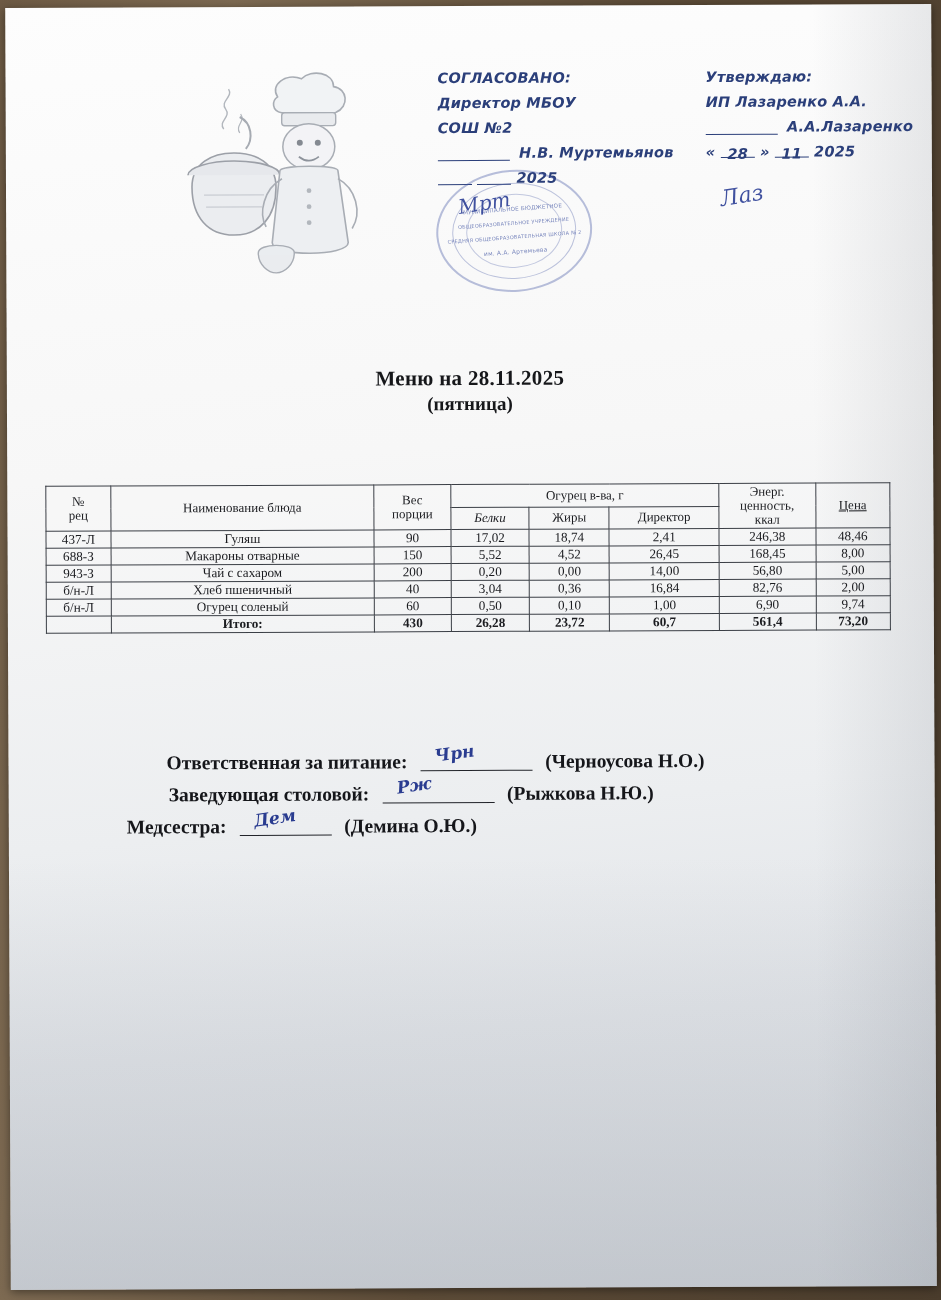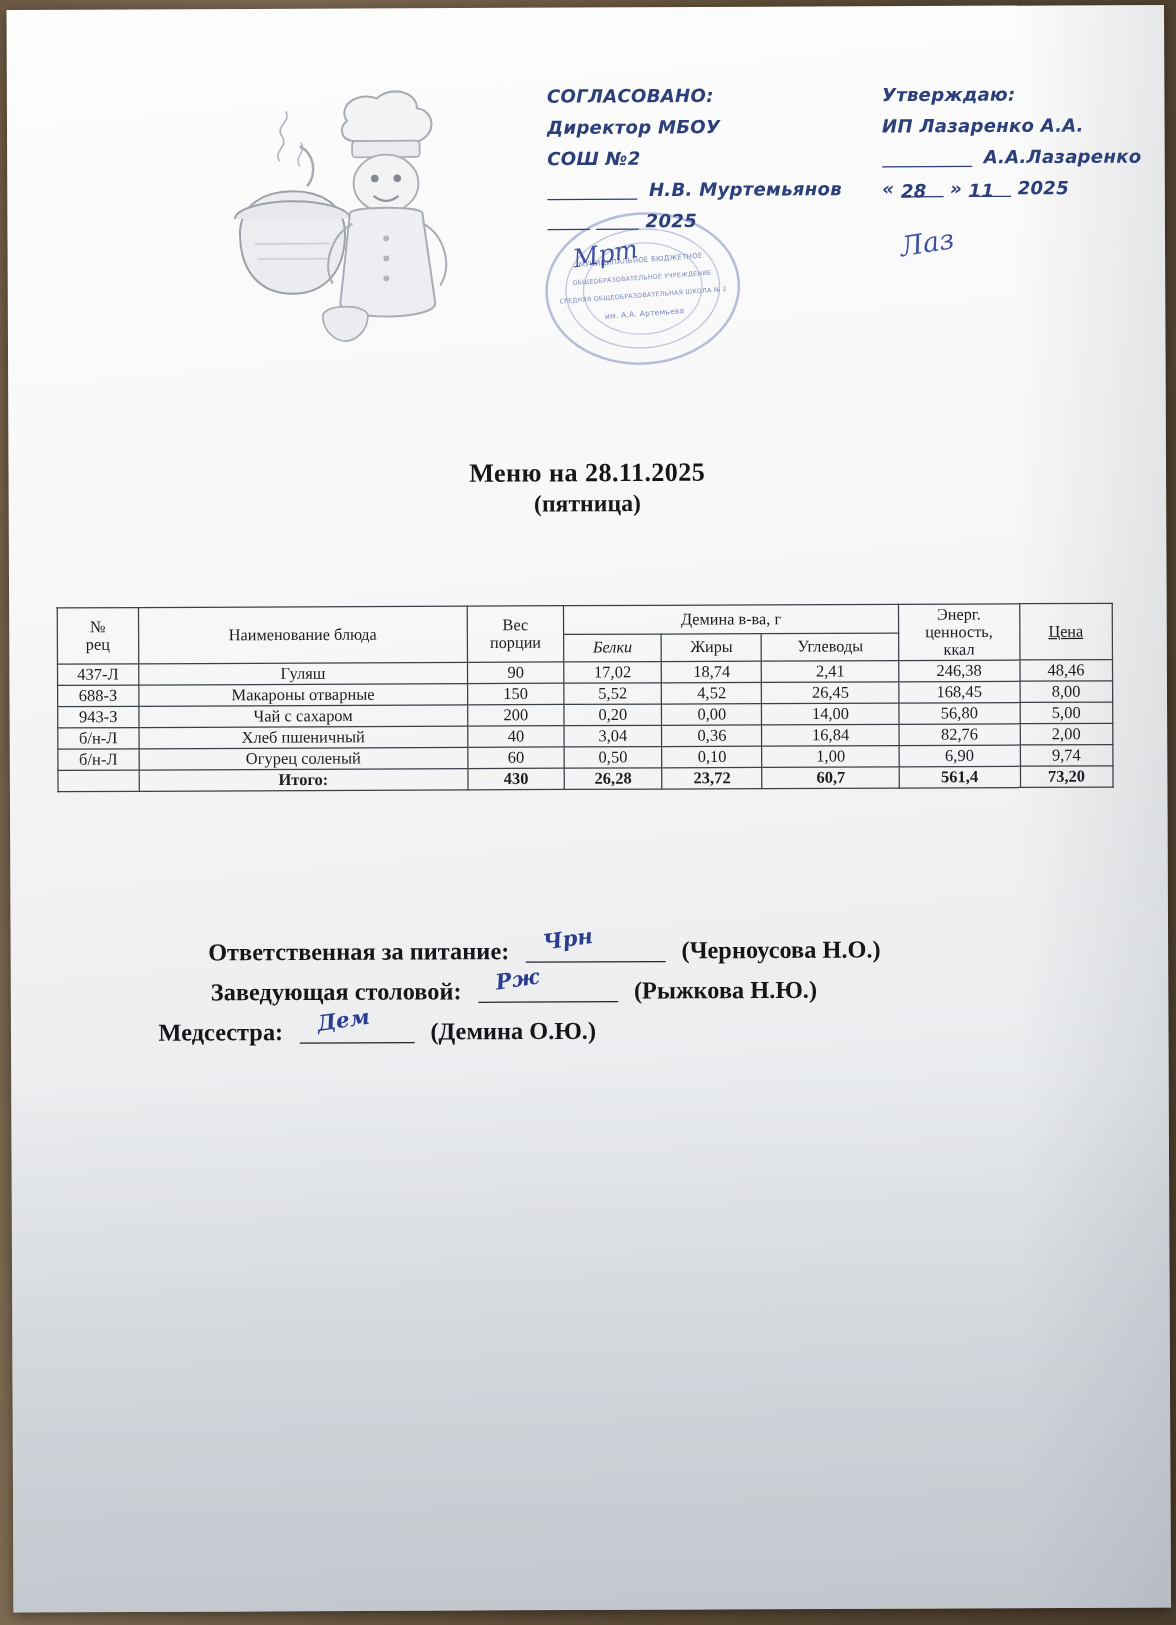--- a/index.html
+++ b/index.html
@@ -89,21 +89,21 @@
     height: 16px;
     vertical-align: -3px;
     margin-right: 4px;
   }
   .date-slot {
     display: inline-block;
     min-width: 34px;
     border-bottom: 1.4px solid #2b3f7a;
     height: 15px;
     vertical-align: -2px;
-    text-align: left;
+    text-align: center;
   }
 
   
   .stamp {
     position: absolute;
     left: 430px;
     top: 112px;
     width: 152px;
     height: 118px;
     border-radius: 50%;
@@ -361,32 +361,32 @@
           <tr>
             <th class="c-num" rowspan="2">
               <div>№</div>
               <div>рец</div>
             </th>
             <th class="c-name" rowspan="2">Наименование блюда</th>
             <th class="c-weight" rowspan="2">
               <div>Вес</div>
               <div>порции</div>
             </th>
-            <th colspan="3">Демина в-ва, г</th>
+            <th colspan="3">Огурец в-ва, г</th>
             <th class="c-energy" rowspan="2">
               <div>Энерг.</div>
               <div>ценность,</div>
               <div>ккал</div>
             </th>
             <th class="c-price" rowspan="2">Цена</th>
           </tr>
           <tr>
             <th class="c-bel">Белки</th>
             <th class="c-jir">Жиры</th>
-            <th class="c-ugl">Углеводы</th>
+            <th class="c-ugl">Директор</th>
           </tr>
         </thead>
         <tbody>
 
           <tr>
             <td>437-Л</td>
             <td class="name">Гуляш</td>
             <td>90</td>
             <td>17,02</td>
             <td>18,74</td>

